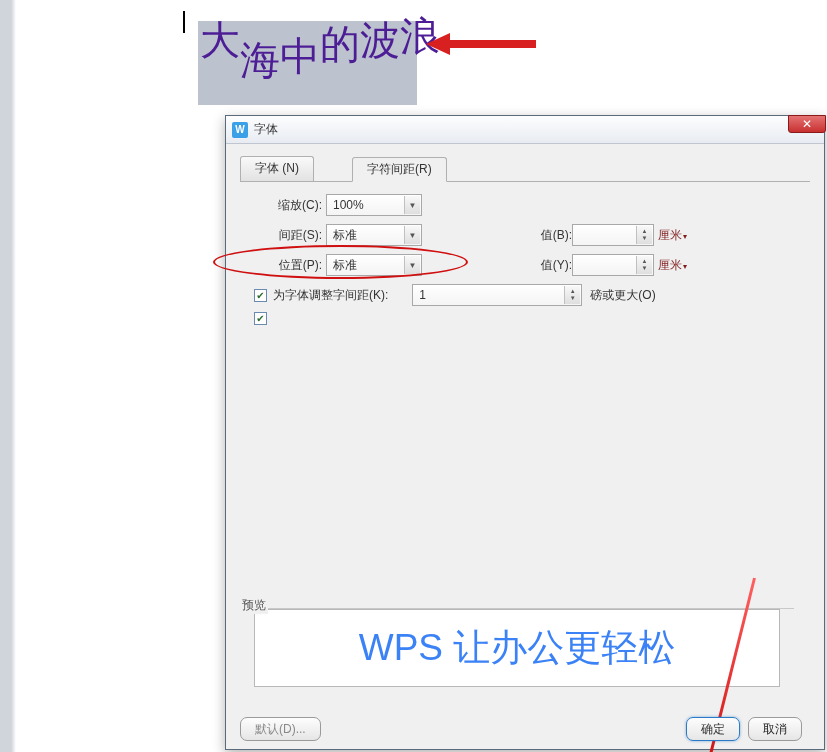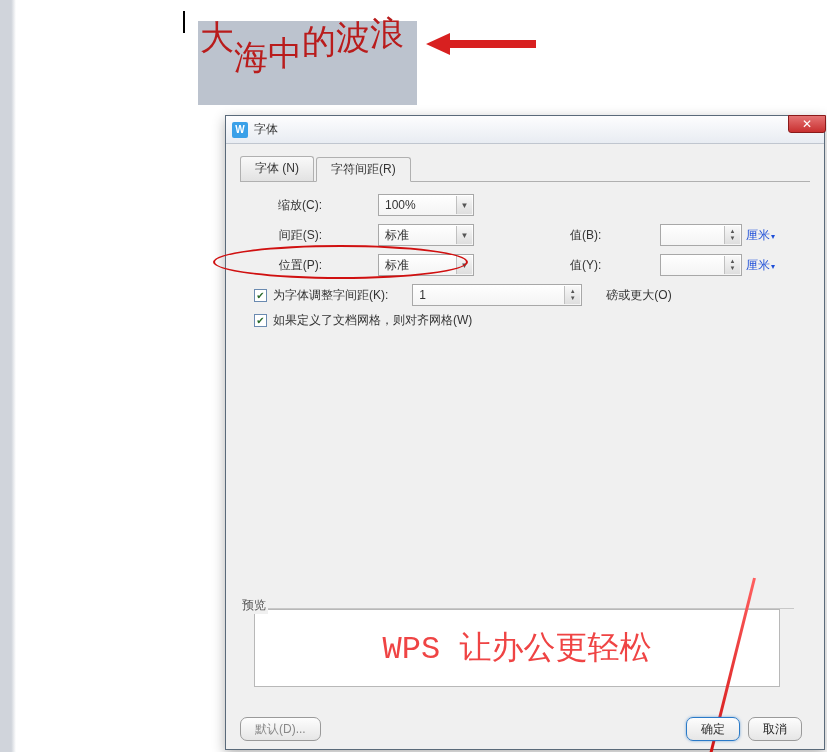--- a/index.html
+++ b/index.html
@@ -26,22 +26,22 @@
 .sample-box {
   position: absolute;
   left: 198px;
   top: 21px;
   width: 219px;
   height: 84px;
   background: #bcc3ce;
   padding: 6px 2px;
 }
 .sample-text {
-  font-size: 34px;
-  color: #b91c1c;
+  font-size: 40px;
+  color: #4c1d95;
   font-family: "SimSun", serif;
   white-space: nowrap;
   line-height: 1;
 }
 .sample-text span { display: inline-block; }
 .wave-up { transform: translateY(-6px); }
 .wave-dn { transform: translateY(14px); }
 .sample-cursor {
   position: absolute;
   left: -15px; top: -10px;
@@ -119,62 +119,62 @@
   background: linear-gradient(#f9f9f9,#e2e2e2);
   margin-right: 2px;
   border-radius: 3px 3px 0 0;
   cursor: pointer;
 }
 .tab.active {
   background: #f0f0f0;
   position: relative;
   top: 1px;
   border-bottom: 1px solid #f0f0f0;
+  margin-left: 36px;
 }
 
 
 .form-row {
   display: flex;
   align-items: center;
   margin: 4px 0 4px 10px;
   height: 26px;
 }
 .form-row .lbl {
   width: 72px;
   text-align: right;
-  margin-right: 20px;
+  margin-right: 4px;
 }
 .combo, .spin {
   height: 22px;
   border: 1px solid #a8a8a8;
   background: linear-gradient(#fff,#f4f4f4);
   display: flex;
   align-items: center;
   position: relative;
   padding-left: 6px;
-  margin-left: 36px;
 }
 .combo { width: 96px; }
 .combo .arrow-dn, .spin .spin-btns {
   position: absolute;
   right: 1px; top: 1px;
   bottom: 1px;
   width: 16px;
   background: linear-gradient(#f8f8f8,#dedede);
   border-left: 1px solid #c0c0c0;
   display: flex;
   align-items: center; justify-content: center;
   font-size: 8px;
   color: #555;
 }
 .spin { width: 82px; }
 .spin .spin-btns { flex-direction: column; font-size: 6px; line-height: 7px; }
-.unit { margin-left: 4px; color: #1d4ed8; }
+.unit { margin-left: 4px; color: #7f1d1d; }
 .unit .dd { font-size: 8px; margin-left: 1px; }
-.val-lbl { margin-left: 96px; width: 54px; text-align: left; }
+.val-lbl { margin-left: 96px; width: 54px; text-align: right; }
 .row-pos .val-lbl, .row-spacing .val-lbl { margin-left: 96px; }
 
 
 .red-ellipse {
   position: absolute;
   left: -13px;
   top: 101px;
   width: 255px;
   height: 34px;
   border: 2px solid #d01010;
@@ -190,21 +190,21 @@
 }
 .chk {
   width: 13px; height: 13px;
   border: 1px solid #6a8ab0;
   background: #fff;
   margin-right: 6px;
   display: flex; align-items: center; justify-content: center;
   font-size: 10px; color: #2a6a2a;
 }
 .chk-row .spin { margin-left: 24px; width: 170px; }
-.chk-row .kern-unit { margin-left: 24px; }
+.chk-row .kern-unit { margin-left: 8px; }
 
 
 .preview-group {
   position: absolute;
   left: 14px; right: 30px;
   top: 445px;
 }
 .preview-group .legend {
   font-size: 12px;
   color: #555;
@@ -216,23 +216,23 @@
   display: inline-block;
 }
 .preview-box {
   border: 1px solid #b8b8b8;
   height: 78px;
   margin: 0 14px;
   display: flex; align-items: center; justify-content: center;
   background: #fff;
 }
 .preview-text {
-  font-size: 32px;
-  color: #ef4444;
-  font-family: Liberation Mono, monospace;
+  font-size: 37px;
+  color: #3b82f6;
+  font-family: Liberation Sans, sans-serif;
 }
 .hr { height: 1px; background: #c8c8c8; margin-top: 2px; }
 
 
 .red-diag {
   position: absolute;
   right: 68px;
   top: 434px;
   width: 3px;
   height: 190px;
@@ -345,21 +345,20 @@
       <span>为字体调整字间距(K):</span>
       <div class="spin">
         <span>1</span>
         <span class="spin-btns">▲<br>▼</span>
       </div>
       <span class="kern-unit">磅或更大(O)</span>
     </div>
 
     <div class="chk-row">
       <div class="chk">✔</div>
-      <span>如果定义了文档网格，则对齐网格(W)</span>
     </div>
 
     <div class="preview-group">
       <span class="legend">预览</span>
       <div class="hr"></div>
       <div class="preview-box">
         <span class="preview-text">WPS 让办公更轻松</span>
       </div>
     </div>
 

